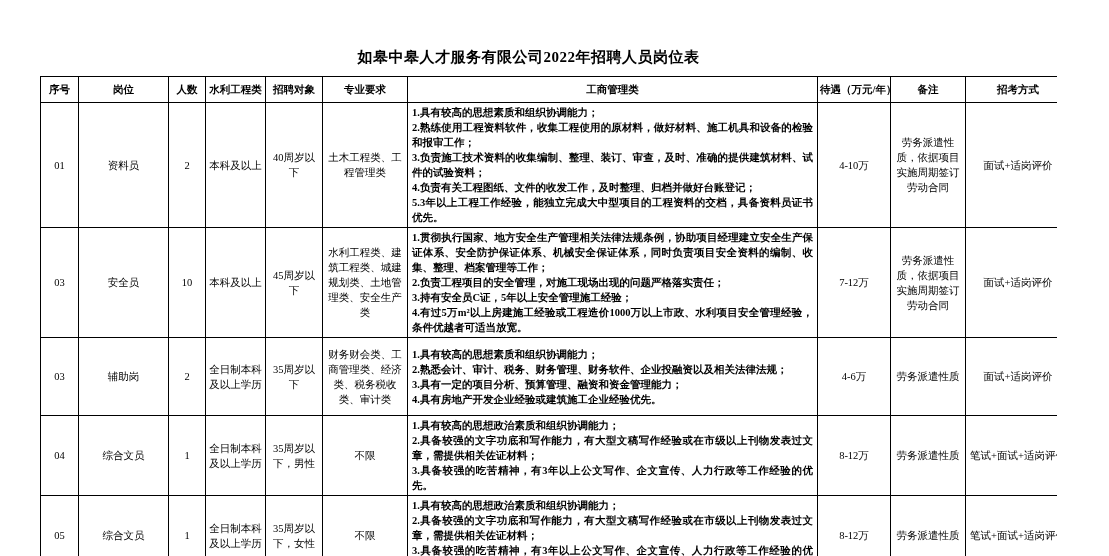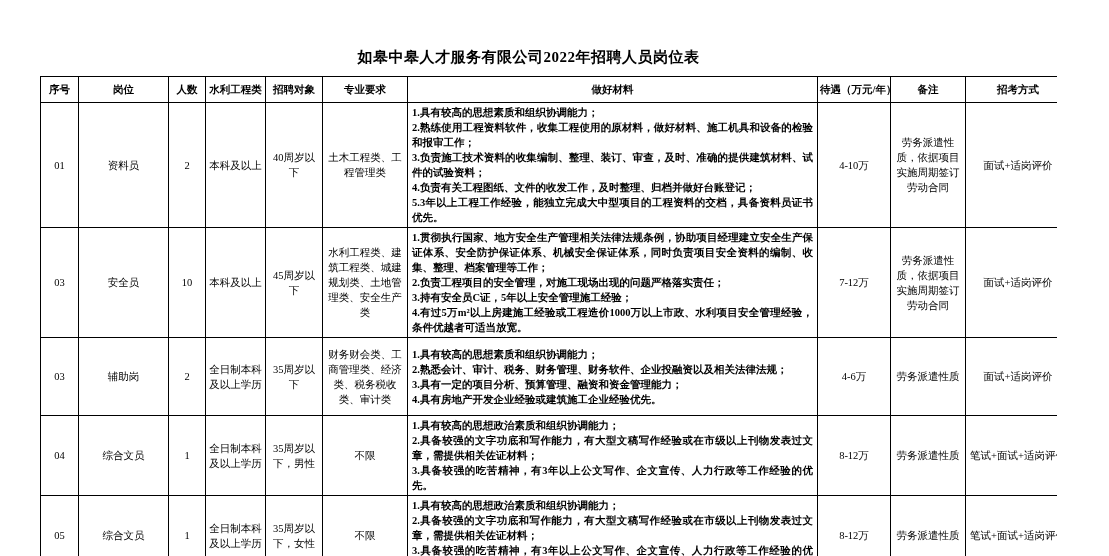--- a/index.html
+++ b/index.html
@@ -53,21 +53,21 @@
       <col style="width:105px">
     </colgroup>
     <thead>
       <tr>
         <th>序号</th>
         <th>岗位</th>
         <th>人数</th>
         <th>水利工程类</th>
         <th>招聘对象</th>
         <th>专业要求</th>
-        <th>做好材料</th>
+        <th>工商管理类</th>
         <th>待遇（万元/年）</th>
         <th>备注</th>
         <th>招考方式</th>
       </tr>
     </thead>
     <tbody>
       <tr class="h-tall">
         <td>01</td>
         <td>资料员</td>
         <td>2</td>

